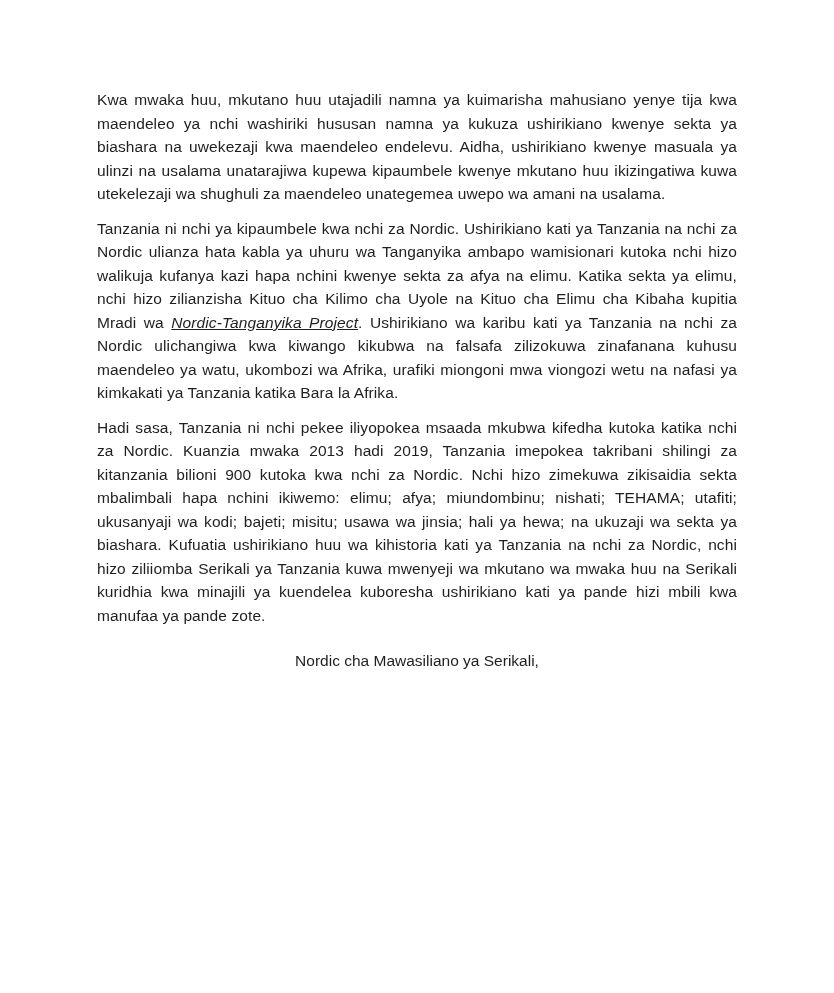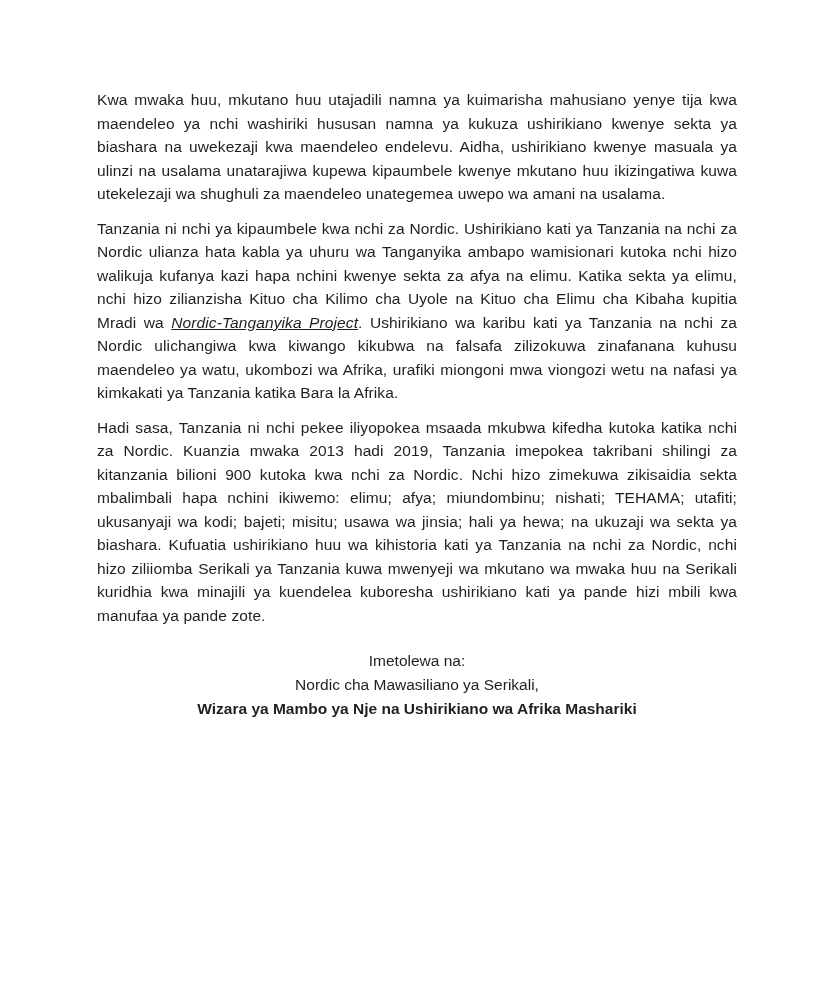--- a/index.html
+++ b/index.html
@@ -47,18 +47,16 @@
 
 <div class="page">
 
   <p>Kwa mwaka huu, mkutano huu utajadili namna ya kuimarisha mahusiano yenye tija kwa maendeleo ya nchi washiriki hususan namna ya kukuza ushirikiano kwenye sekta ya biashara na uwekezaji kwa maendeleo endelevu. Aidha, ushirikiano kwenye masuala ya ulinzi na usalama unatarajiwa kupewa kipaumbele kwenye mkutano huu ikizingatiwa kuwa utekelezaji wa shughuli za maendeleo unategemea uwepo wa amani na usalama.</p>
 
   <p><span>Tanzania ni nchi ya kipaumbele kwa nchi za Nordic. Ushirikiano kati ya Tanzania na nchi za Nordic ulianza hata kabla ya uhuru wa Tanganyika ambapo wamisionari kutoka nchi hizo walikuja kufanya kazi hapa nchini kwenye sekta za afya na elimu. Katika sekta ya elimu, nchi hizo zilianzisha Kituo cha Kilimo cha Uyole na Kituo cha Elimu cha Kibaha kupitia Mradi wa </span><em>Nordic-Tanganyika Project</em><span>. Ushirikiano wa karibu kati ya Tanzania na nchi za Nordic ulichangiwa kwa kiwango kikubwa na falsafa zilizokuwa zinafanana kuhusu maendeleo ya watu, ukombozi wa Afrika, urafiki miongoni mwa viongozi wetu na nafasi ya kimkakati ya Tanzania katika Bara la Afrika.</span></p>
 
   <p>Hadi sasa, Tanzania ni nchi pekee iliyopokea msaada mkubwa kifedha kutoka katika nchi za Nordic. Kuanzia mwaka 2013 hadi 2019, Tanzania imepokea takribani shilingi za kitanzania bilioni 900 kutoka kwa nchi za Nordic. Nchi hizo zimekuwa zikisaidia sekta mbalimbali hapa nchini ikiwemo: elimu; afya; miundombinu; nishati; TEHAMA; utafiti; ukusanyaji wa kodi; bajeti; misitu; usawa wa jinsia; hali ya hewa; na ukuzaji wa sekta ya biashara. Kufuatia ushirikiano huu wa kihistoria kati ya Tanzania na nchi za Nordic, nchi hizo ziliiomba Serikali ya Tanzania kuwa mwenyeji wa mkutano wa mwaka huu na Serikali kuridhia kwa minajili ya kuendelea kuboresha ushirikiano kati ya pande hizi mbili kwa manufaa ya pande zote.</p>
 
   <div class="footer">
-    <div class="line">Imetolewa na:</div>
     <div class="line">Nordic cha Mawasiliano ya Serikali,</div>
-    <div class="line bold">Wizara ya Mambo ya Nje na Ushirikiano wa Afrika Mashariki</div>
   </div>
 
 </div>
 
 </body></html>

